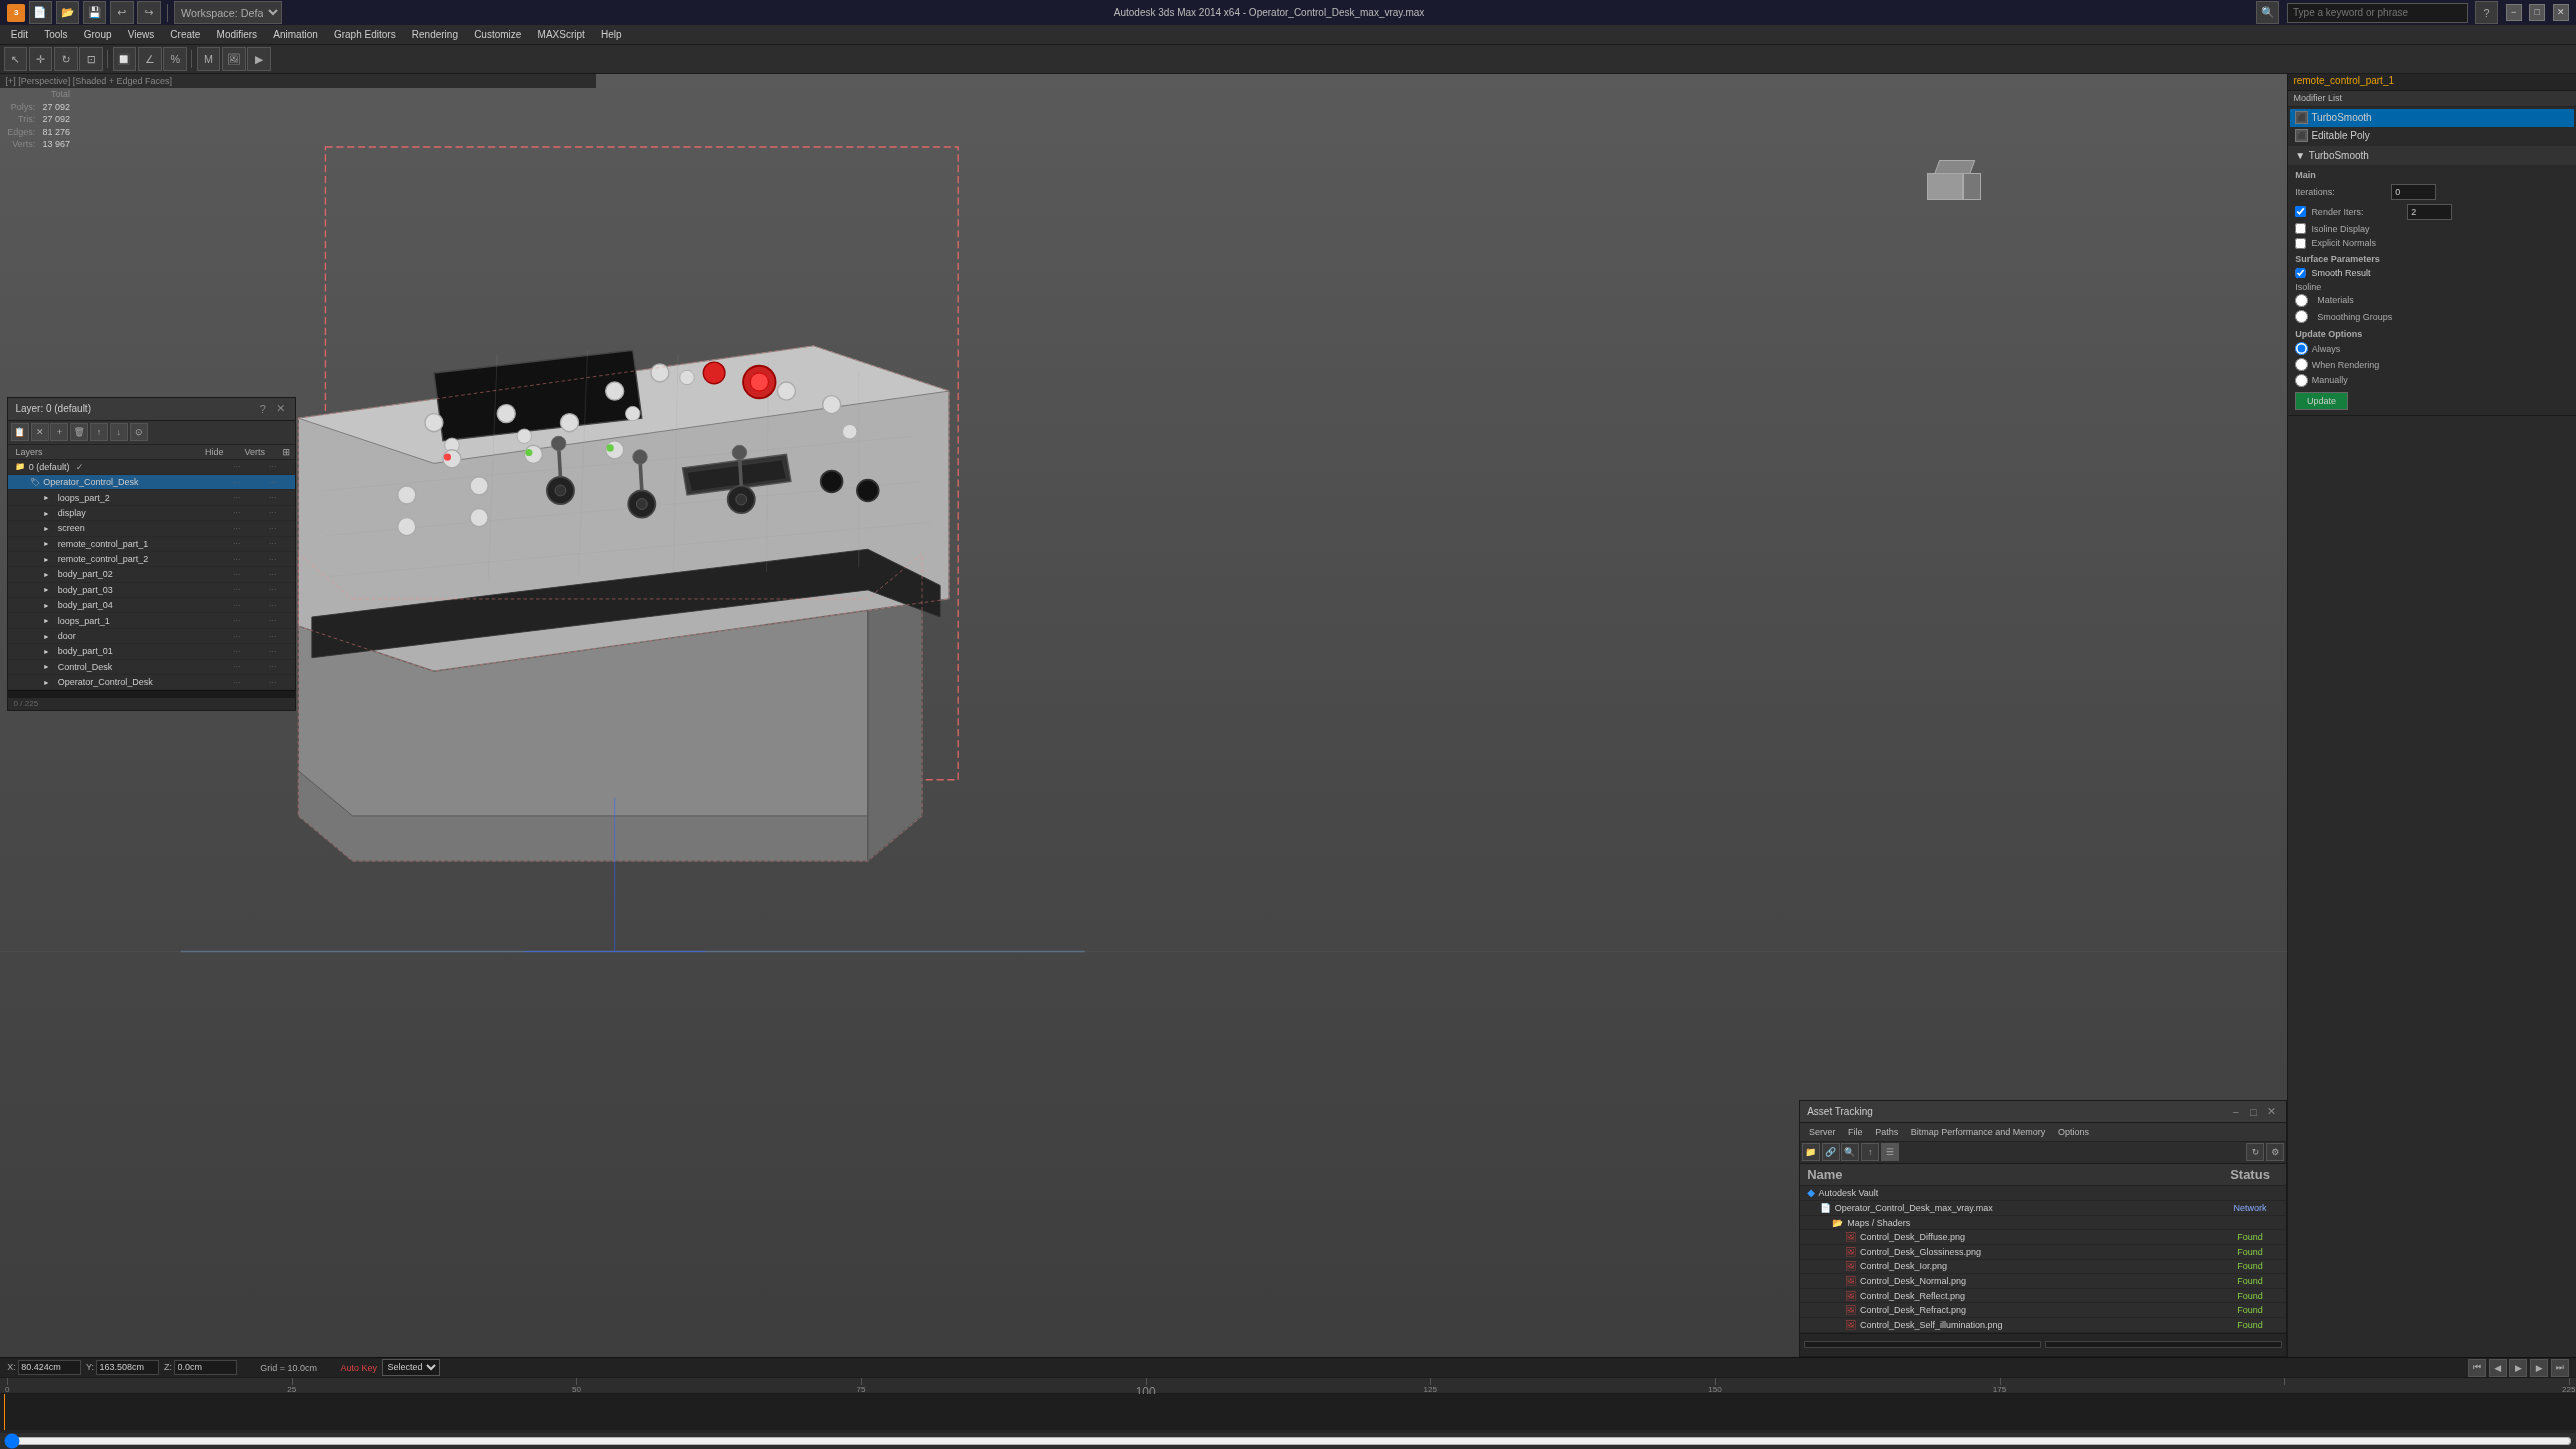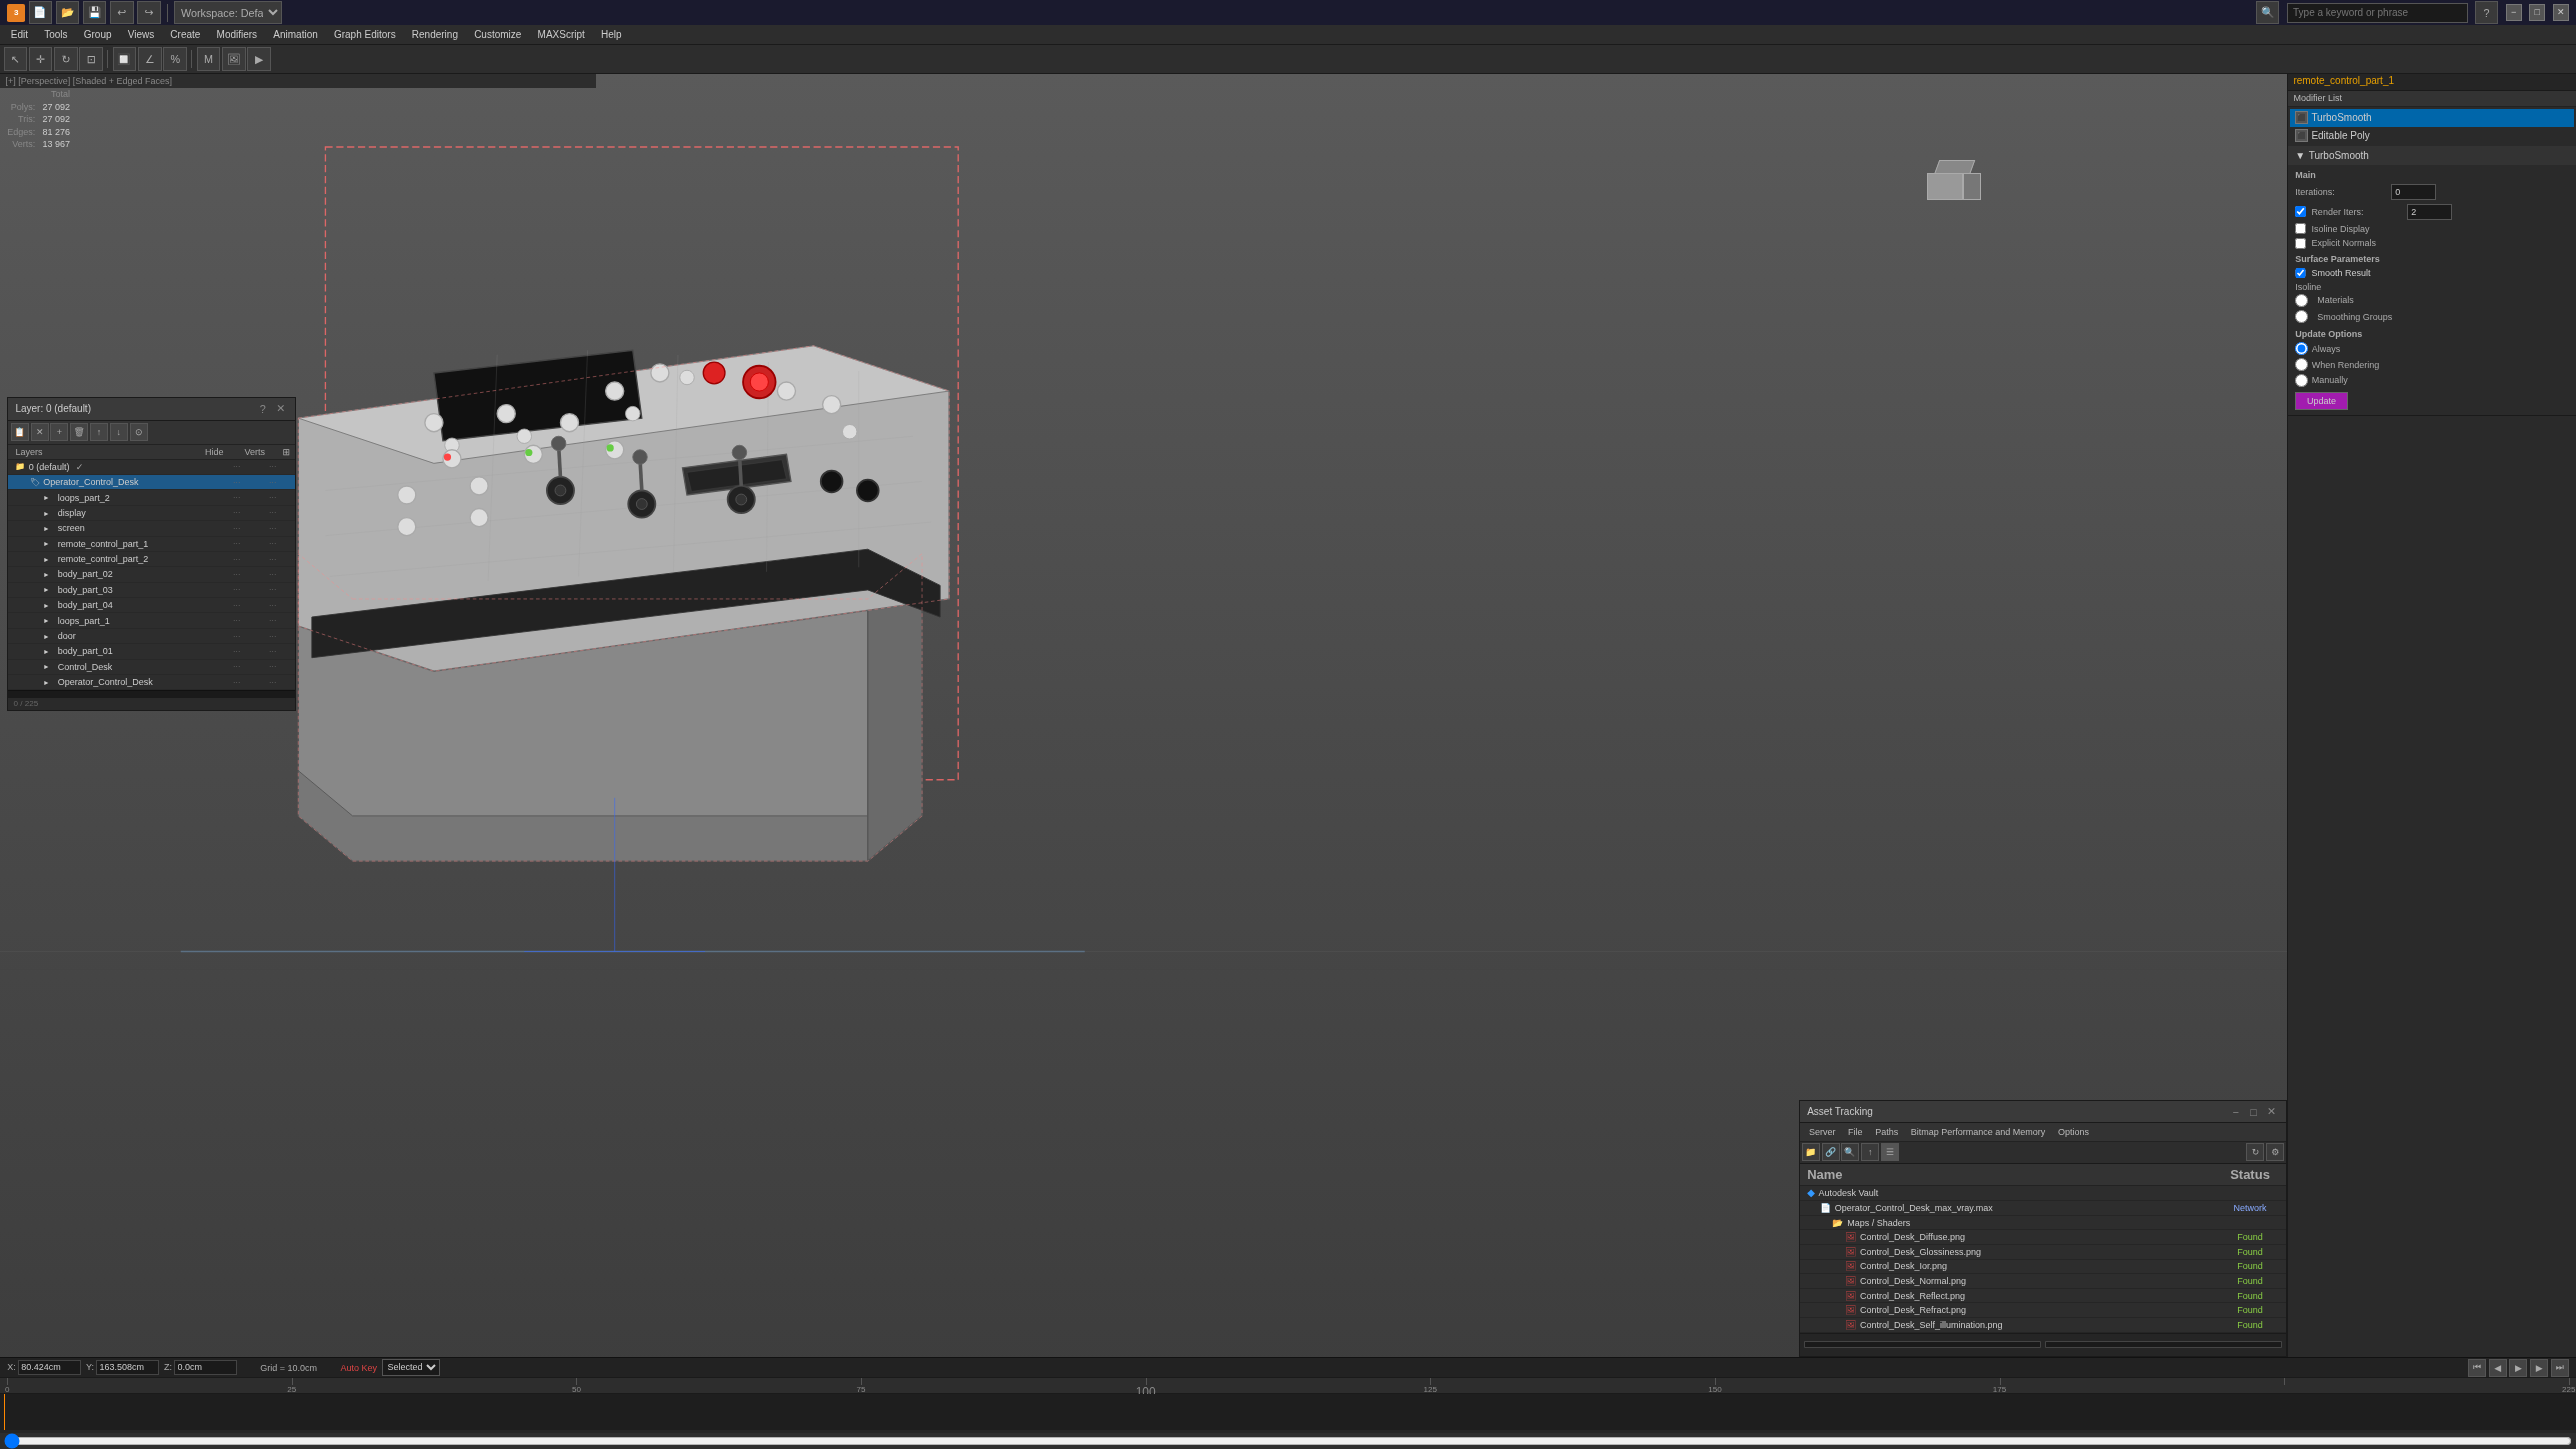--- a/index.html
+++ b/index.html
@@ -606,20 +606,23 @@
     <div class="toolbar-btn">📄</div>
     <div class="toolbar-btn">📂</div>
     <div class="toolbar-btn">💾</div>
     <div class="toolbar-btn">↩</div>
     <div class="toolbar-btn">↪</div>
     <div class="toolbar-separator"></div>
     <select class="toolbar-btn" style="width:108px;padding:1.8px;">
       <option>Workspace: Default</option>
     </select>
   </div>
+  <div id="title-bar-center">
+    <span>Autodesk 3ds Max 2014 x64 - Operator_Control_Desk_max_vray.max</span>
+  </div>
   <div id="title-bar-right">
     <div class="toolbar-btn">🔍</div>
     <input type="text" id="search-box" placeholder="Type a keyword or phrase" style="">
     <div class="toolbar-btn">?</div>
     <div class="title-btn">−</div>
     <div class="title-btn">□</div>
     <div class="title-btn">✕</div>
   </div>
 </div>
 
@@ -873,21 +876,21 @@
       </div>
       <div class="radio-option" style="margin-bottom:2.7px;">
         <input type="radio" name="update" style="">
         <span>When Rendering</span>
       </div>
       <div class="radio-option" style="margin-bottom:5.4px;">
         <input type="radio" name="update" style="">
         <span>Manually</span>
       </div>
 
-      <button style="padding:2.7px 10.8px;background:#a21caf;border:0.9px solid #666;color:#ccc;cursor:pointer;font-size:9px;">Update</button>
+      <button style="padding:2.7px 10.8px;background:#15803d;border:0.9px solid #666;color:#ccc;cursor:pointer;font-size:9px;">Update</button>
     </div>
   </div>
 </div>
 
 <div id="layers-panel">
   <div id="layers-panel-title">
     <span id="layers-panel-title-text">Layer: 0 (default)</span>
     <div style="display:flex;gap:3.6px;">
       <button class="panel-close-btn">?</button>
       <button class="panel-close-btn">✕</button>

